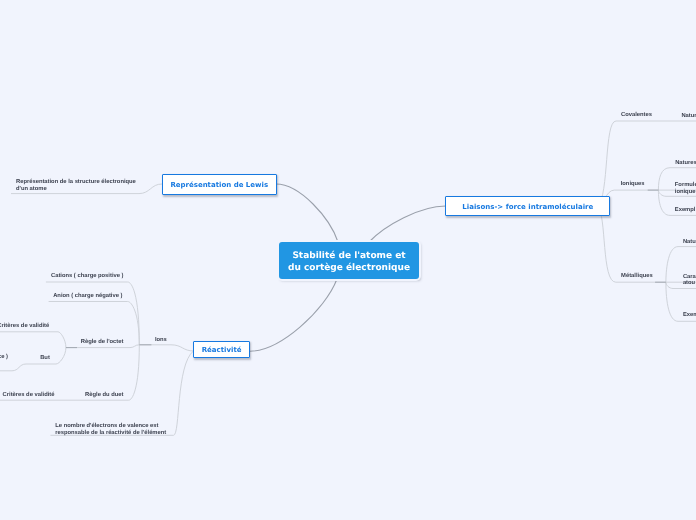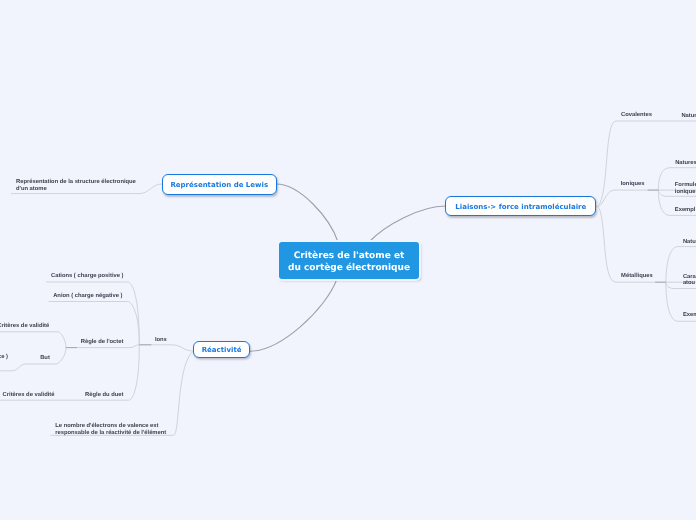--- a/index.html
+++ b/index.html
@@ -14,21 +14,21 @@
   .root-node{
      background:#2196e3;border-radius:3px;color:#fff;font-weight:bold;
      font-size:9px;text-align:center;
      display:flex;align-items:center;justify-content:center;
      padding-top:2px;
      box-shadow:0 0 0 2px #f1f4fd, 1.2px 1.8px 2.4px rgba(60,70,90,.30);
   }
   .root-lines>div{display:block;line-height:12px;}
 
   .branch-node{
-     background:#fff;border:1.8px solid #1779e0;border-radius:6px;
+     background:#fff;border:1.8px solid #1779e0;border-radius:1px;
      color:#1779e0;font-weight:bold;font-size:7px;
      display:flex;align-items:center;justify-content:center;white-space:nowrap;
      padding-top:1.4px;
      box-shadow:1px 1.5px 2px rgba(60,70,90,.32);
   }
 
   .leaf{position:absolute;color:#3d4250;font-weight:bold;
         font-family:"Liberation Sans",sans-serif;font-size:5.8px;
         line-height:6.9px;white-space:nowrap;}
 </style>
@@ -98,30 +98,30 @@
     <g fill="none" stroke="#a3a9b2" stroke-width="1">
       <path d="M 139.3,344.8 L 151.4,344.8"></path>
       <path d="M 65.9,347.6 L 77,347.6"></path>
       <path d="M 647.7,190.1 L 658.6,190.1"></path>
       <path d="M 655.1,282.2 L 665.9,282.2"></path>
     </g>
   </svg>
 
   <div class="node root-node" style="left:279px;top:242px;width:140px;height:37px;">
     <div class="root-lines">
-      <div>Critères de l'atome et</div>
+      <div>Stabilité de l'atome et</div>
       <div>du cortège électronique</div>
     </div>
   </div>
 
   <div class="node branch-node" style="left:162px;top:174px;width:114.5px;height:20.8px;">
     <span>Représentation de Lewis</span>
   </div>
 
-  <div class="node branch-node" style="left:445.3px;top:196.2px;width:151px;height:20.3px;">
+  <div class="node branch-node" style="left:445.3px;top:196.2px;width:165px;height:20.3px;">
     <span>Liaisons-&gt; force intramoléculaire</span>
   </div>
 
   <div class="node branch-node" style="left:193.4px;top:341.2px;width:56.5px;height:17px;">
     <span>Réactivité</span>
   </div>
 
   <div class="leaf" style="left:16px;top:178.6px;">
     <div>Représentation de la structure électronique</div>
     <div>d'un atome</div>

